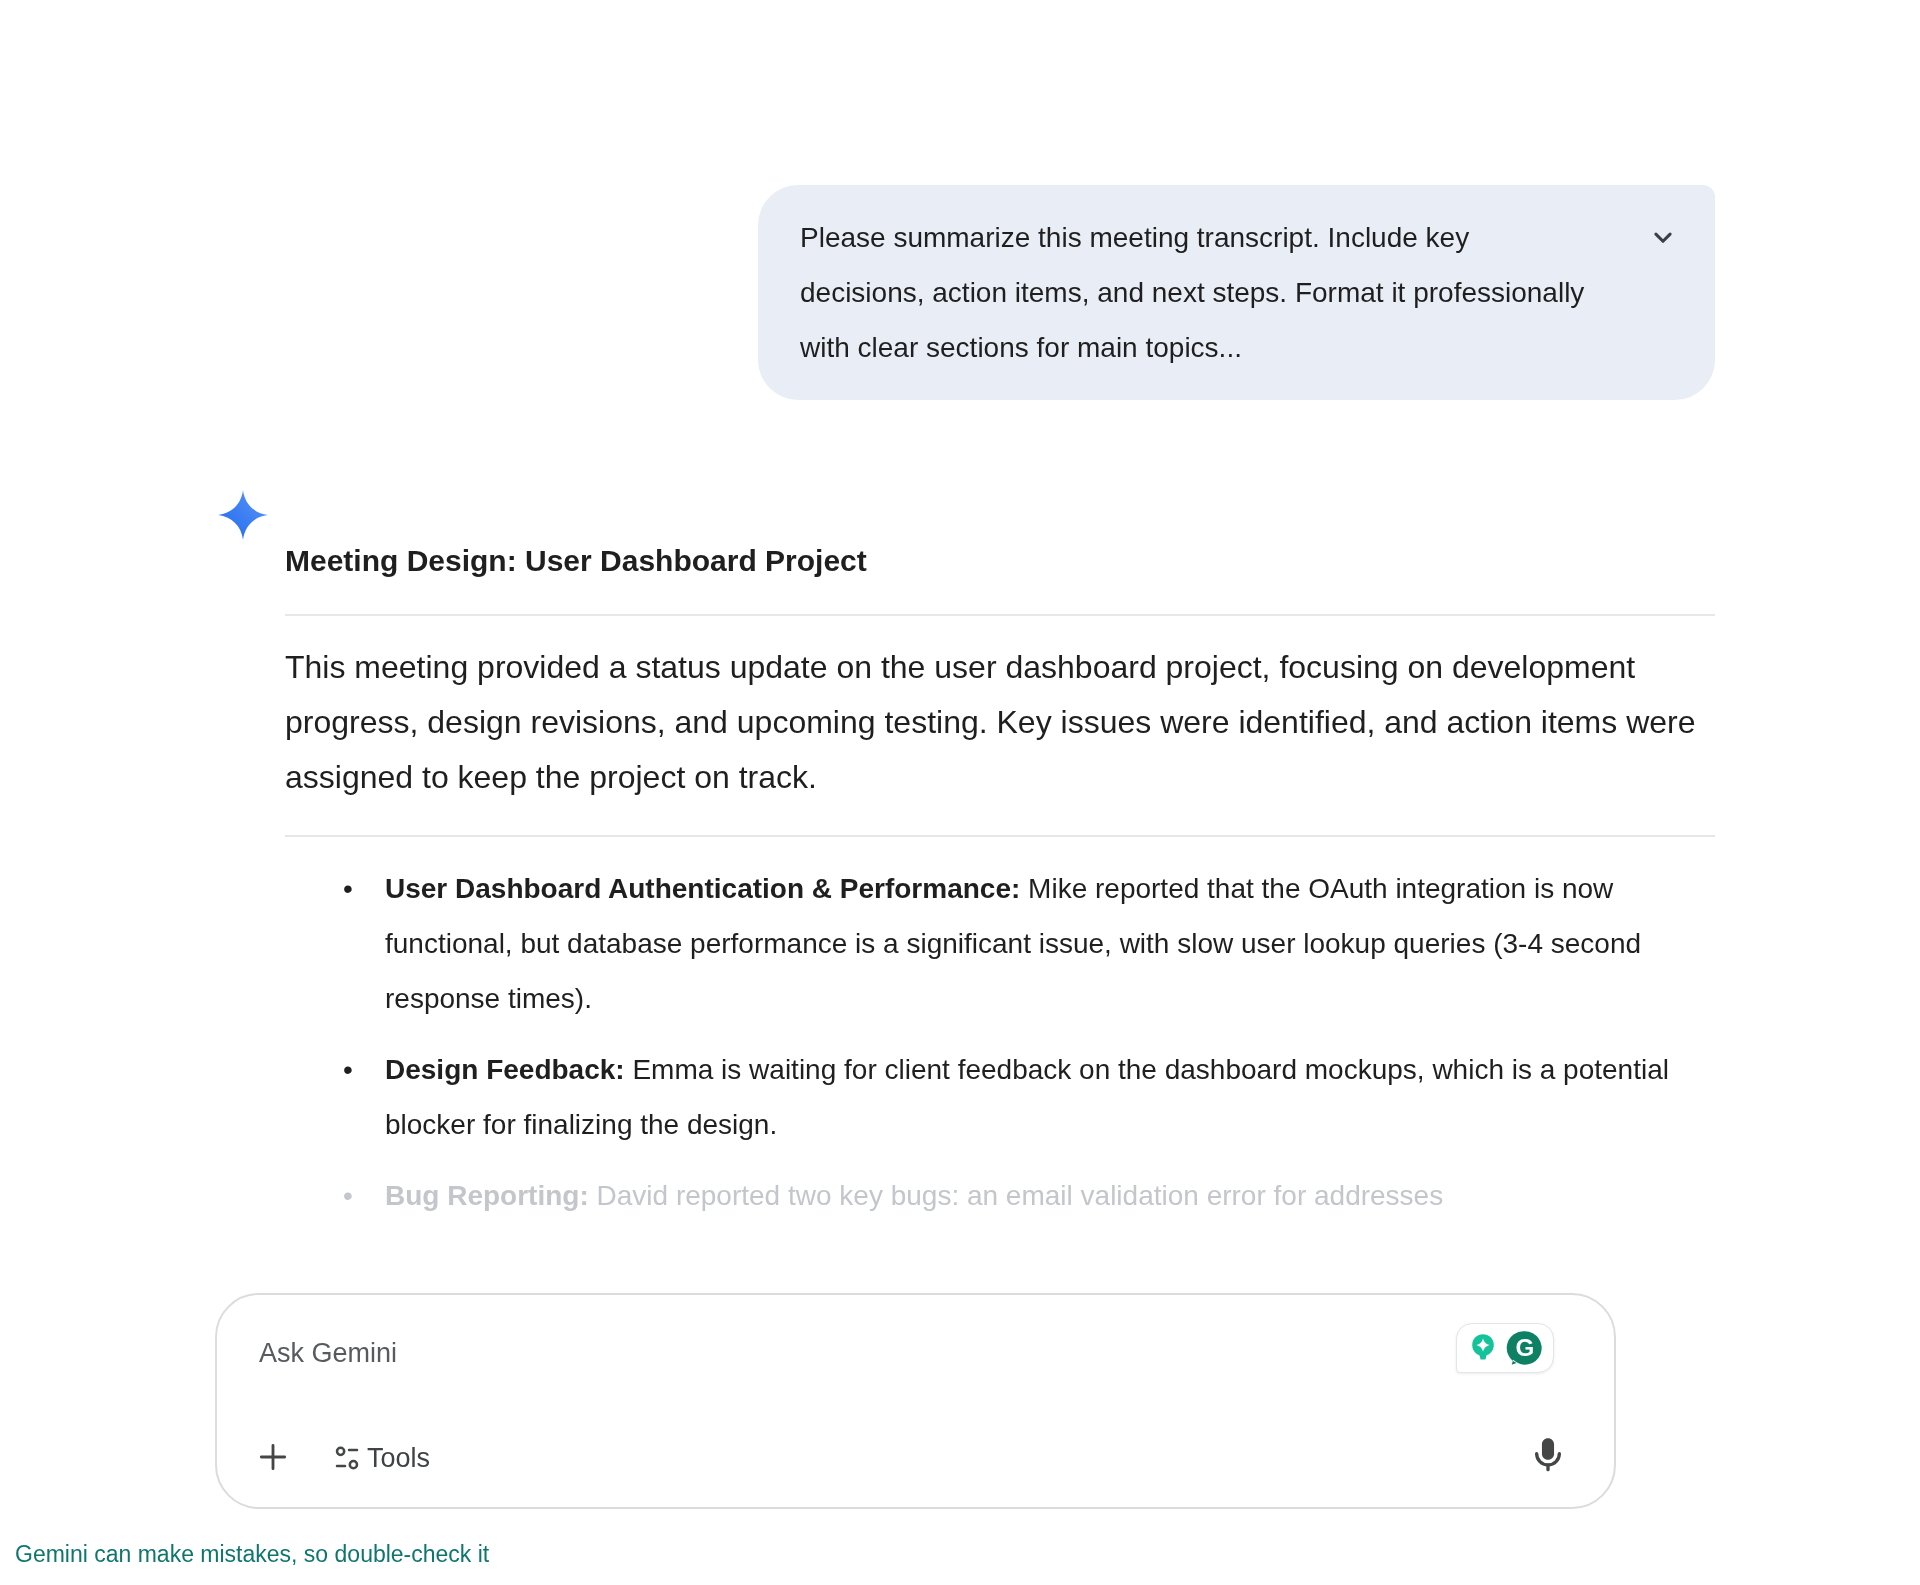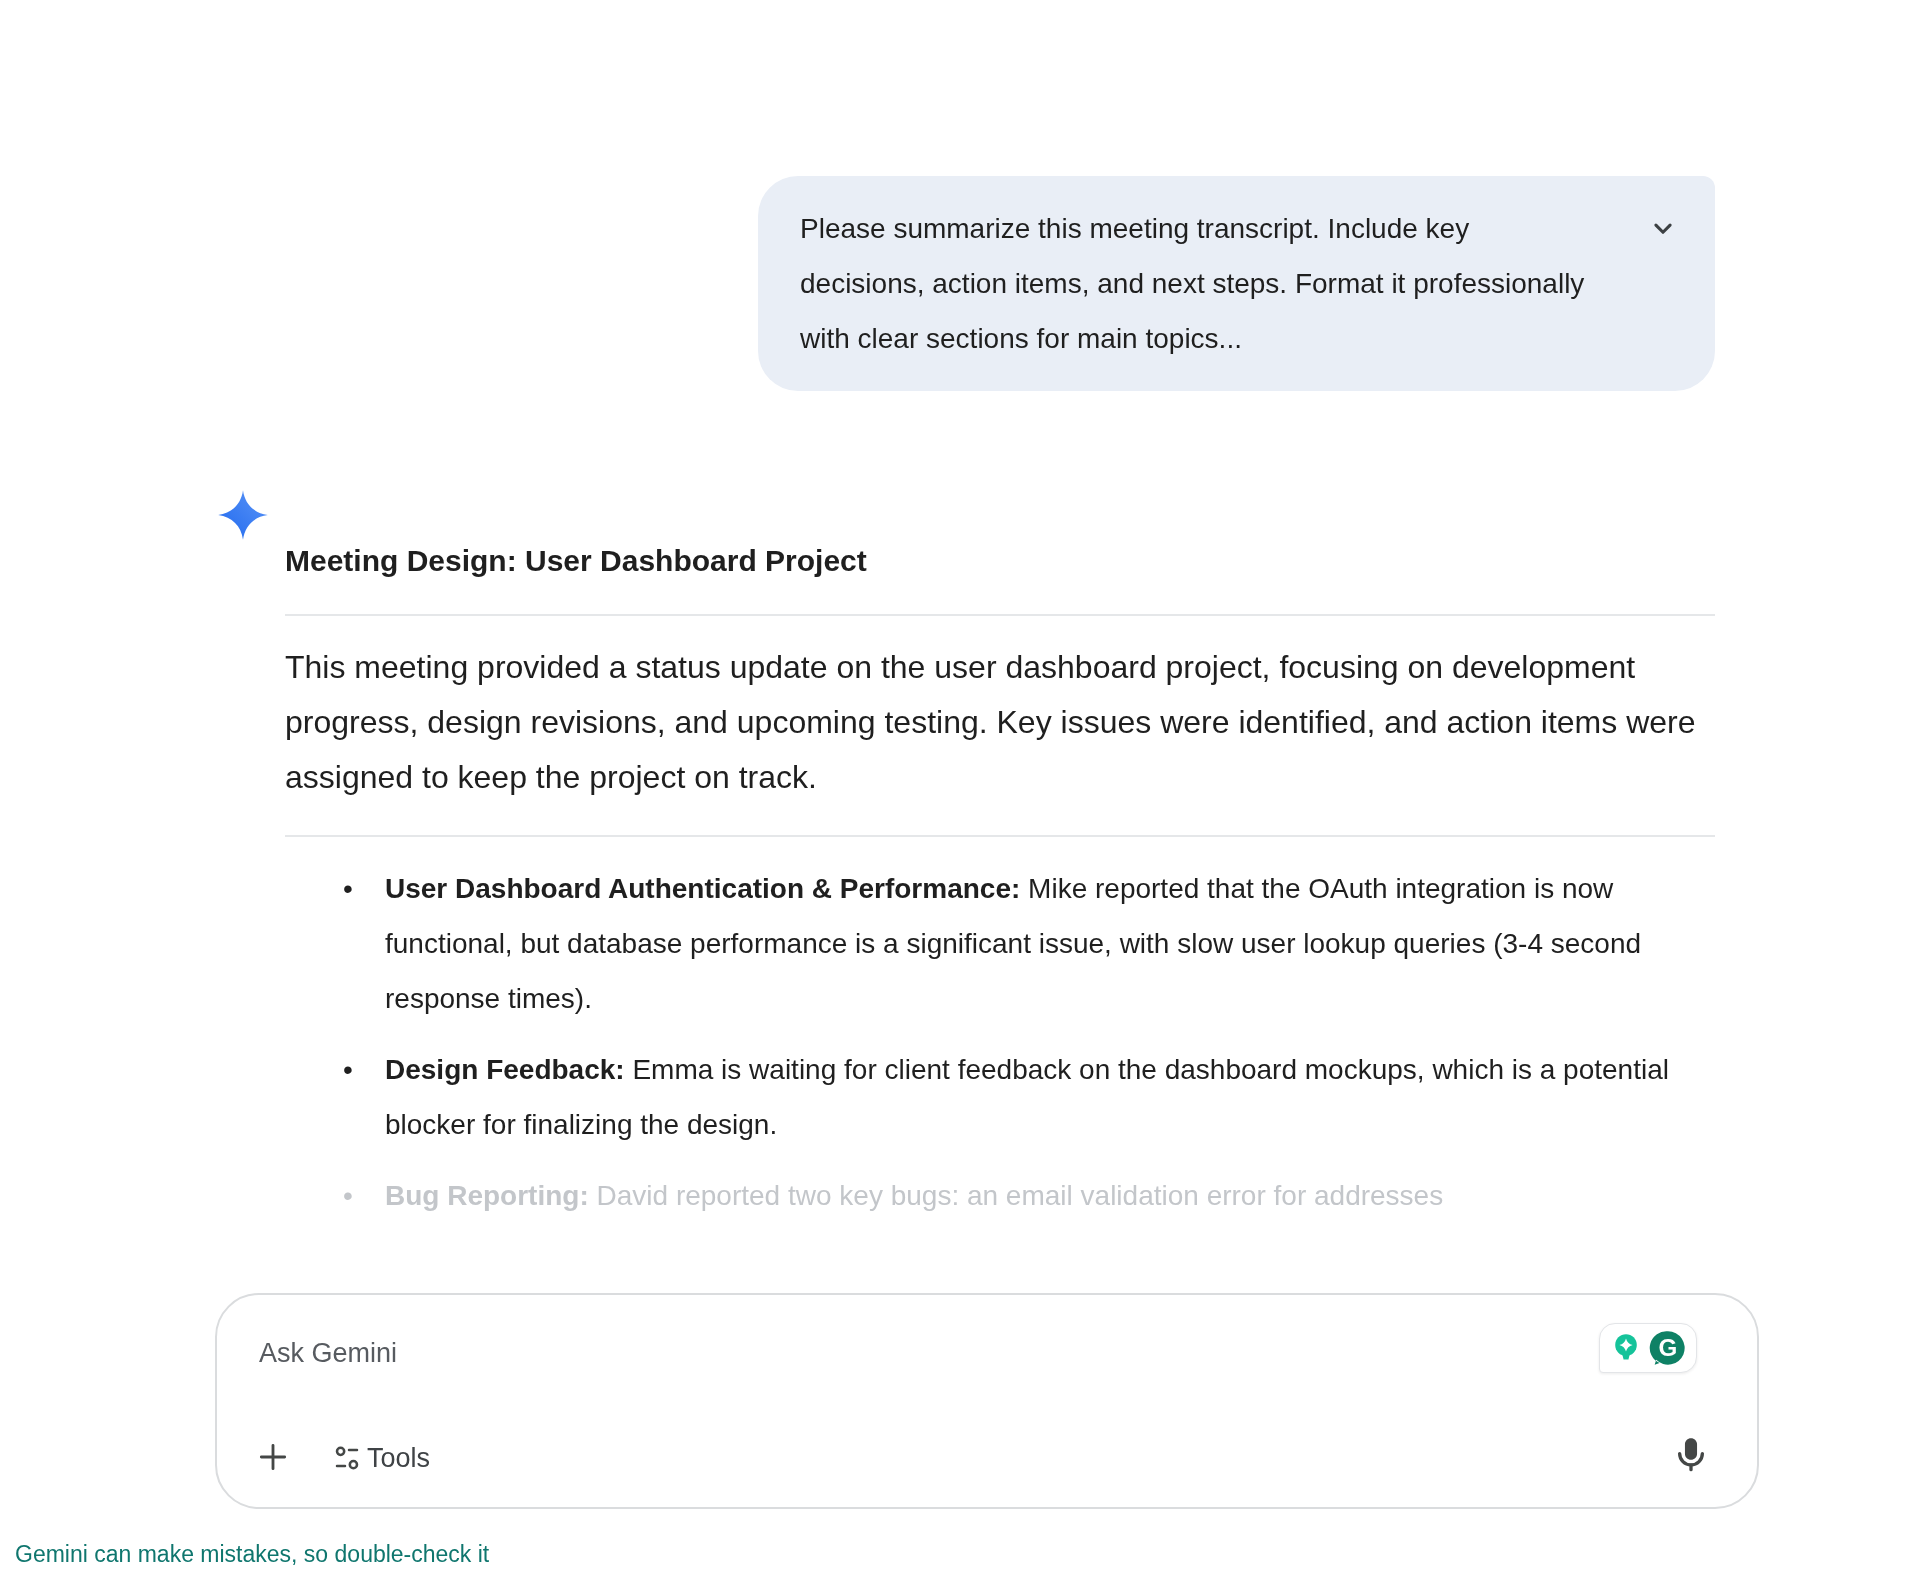--- a/index.html
+++ b/index.html
@@ -13,21 +13,21 @@
     height: 1585px;
     position: relative;
     overflow: hidden;
     color: #1f1f1f;
   }
 
   
   .user-bubble {
     position: absolute;
     left: 758px;
-    top: 176px;
+    top: 185px;
     width: 957px;
     box-sizing: border-box;
     background: #e9eef6;
     border-radius: 40px 12px 40px 40px;
     padding: 25px 125px 25px 42px;
     font-size: 28px;
     line-height: 55px;
     color: #1f1f1f;
   }
   .bubble-chevron {
@@ -107,21 +107,21 @@
   .topic-list li strong { font-weight: 700; margin-top: 14px; }
   .topic-list li.faded,
   .topic-list li.faded::before,
   .topic-list li.faded strong { color: #c3c6ca; }
 
   
   .composer {
     position: absolute;
     left: 215px;
     top: 1293px;
-    width: 1544px;
+    width: 1401px;
     height: 216px;
     box-sizing: border-box;
     background: #ffffff;
     border: 2px solid #dadcde;
     border-radius: 44px;
     z-index: 10;
   }
   .composer-textarea {
     position: absolute;
     left: 42px;

